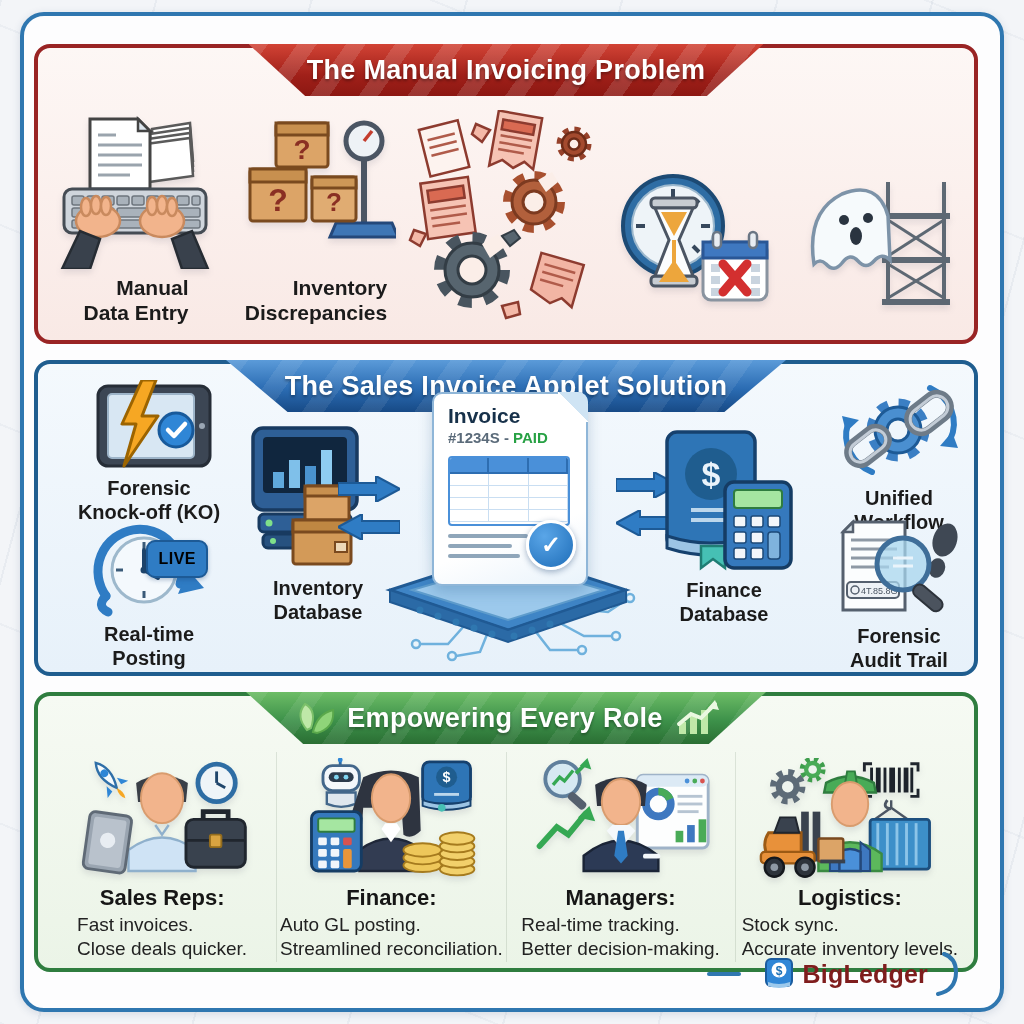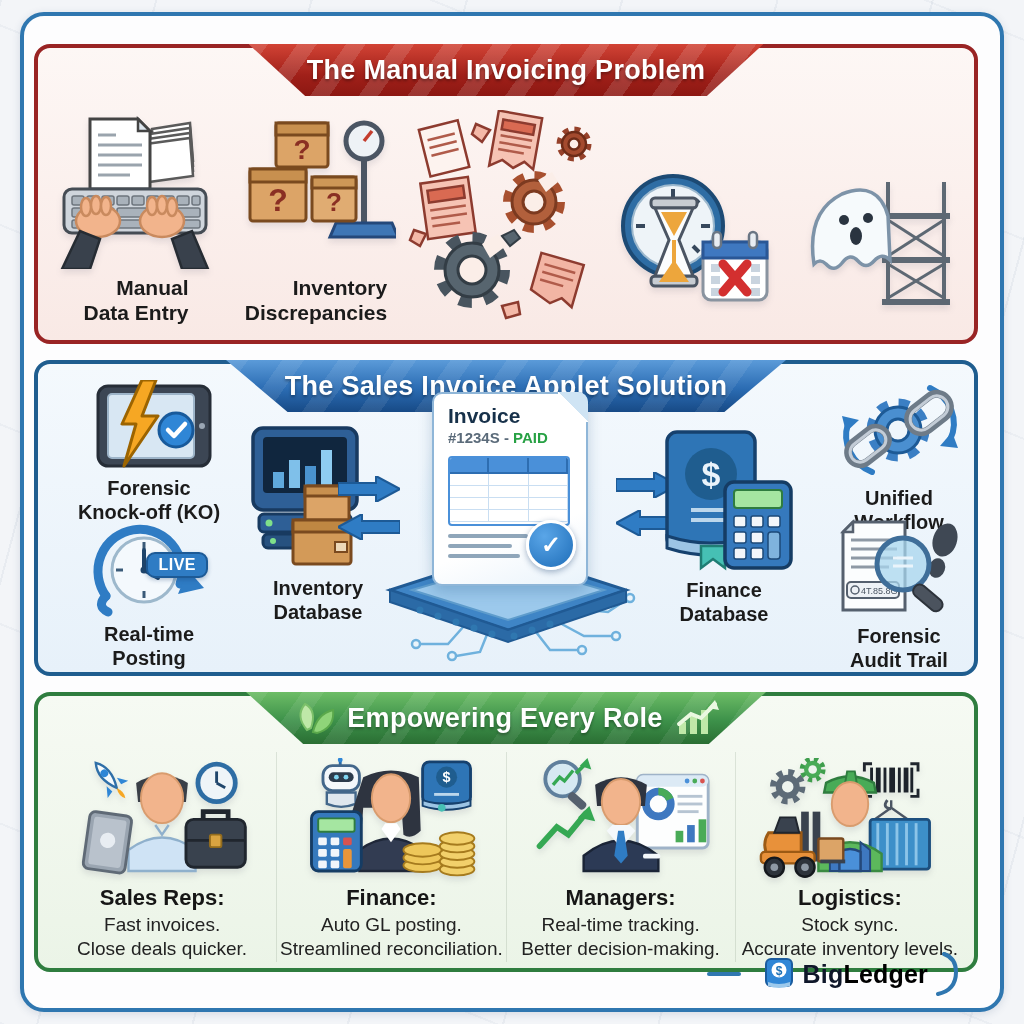--- a/index.html
+++ b/index.html
@@ -43,21 +43,21 @@
   .lbl-lg{font-size:21px;line-height:1.22;text-align:right;}
   .lbl-md{font-size:20px;line-height:1.2;}
   .prob-row{position:absolute;left:8px;right:8px;top:58px;bottom:6px;display:flex;}
   .prob-item{flex:1;display:flex;flex-direction:column;align-items:center;justify-content:flex-end;gap:6px;padding-bottom:8px;}
   .abs{position:absolute;}
   .sol-item{position:absolute;display:flex;flex-direction:column;align-items:center;gap:4px;}
   .roles-row{position:absolute;left:10px;right:10px;top:56px;bottom:6px;display:flex;}
   .role-col{flex:1;display:flex;flex-direction:column;align-items:center;justify-content:flex-start;padding-top:6px;}
   .role-col + .role-col{border-left:1px solid rgba(90,110,90,.16);}
   .role-title{font-weight:700;font-size:22px;color:#161616;margin-top:4px;}
-  .role-desc{font-size:19px;color:#222;text-align:center;white-space:pre-line;line-height:1.3;margin-top:2px;}
+  .role-desc{font-size:19px;color:#222;text-align:left;white-space:pre-line;line-height:1.3;margin-top:2px;}
   .shadow-ell{filter:drop-shadow(0 4px 3px rgba(60,60,80,.12));}
   .invoice-paper{
     position:absolute;left:46px;top:0;width:152px;height:190px;background:linear-gradient(160deg,#ffffff 70%,#e9f3fb 100%);
     border:2.5px solid #8fb6d8;border-radius:10px;box-shadow:0 6px 14px rgba(40,90,140,.25);
   }
   .invoice-fold{position:absolute;right:-2px;top:-2px;width:30px;height:30px;
     background:linear-gradient(225deg,#cfe4f4 50%,#ffffff 50%);border-radius:0 10px 0 8px;}
   .invoice-title{font-weight:700;font-size:21px;color:#17314a;margin:10px 0 0 14px;}
   .invoice-num{font-size:15px;color:#5b6b7a;margin:1px 0 0 14px;font-weight:700;}
   .invoice-num .paid{color:#27a144;}
@@ -65,25 +65,25 @@
   .invoice-table .thead{height:14px;background:#4a90d9;border-bottom:2px solid #2d6db1;display:flex;}
   .invoice-table .thead span{flex:1;border-right:2px solid #2d6db1;}
   .invoice-table .trow{height:11px;border-bottom:1.5px solid #c9def2;display:flex;}
   .invoice-table .trow span{flex:1;border-right:1.5px solid #c9def2;}
   .invoice-lines{position:absolute;left:14px;top:140px;width:80px;}
   .invoice-lines div{height:4px;background:#8fa6ba;border-radius:2px;margin-bottom:6px;}
   .invoice-check{position:absolute;right:10px;bottom:14px;width:44px;height:44px;border-radius:50%;
     background:radial-gradient(circle at 35% 30%,#5aa6e8,#1e6db8);border:3px solid #fff;box-shadow:0 2px 6px rgba(20,60,110,.4);
     display:flex;align-items:center;justify-content:center;color:#fff;font-size:24px;font-weight:700;}
   .live-badge{position:absolute;right:6px;bottom:40px;background:#2f7cc4;border:2.5px solid #1d5a96;border-radius:9px;
-    color:#ffffff;font-weight:700;font-size:16px;padding:2px 10px;letter-spacing:.5px;box-shadow:0 2px 4px rgba(20,60,110,.3);}
+    color:#000000;font-weight:700;font-size:16px;padding:8px 10px;letter-spacing:.5px;box-shadow:0 2px 4px rgba(20,60,110,.3);}
   .footer-logo{position:absolute;right:40px;bottom:12px;display:flex;align-items:center;gap:8px;}
   .brand-text{font-size:25px;font-weight:700;letter-spacing:.2px;}
-  .brand-text .b1{color:#0f172a;}
-  .brand-text .b2{color:#000000;}
+  .brand-text .b1{color:#7f1d1d;}
+  .brand-text .b2{color:#7f1d1d;}
 </style>
 </head>
 <body>
 
 <div class="frame">
 
   <div class="panel panel-problem">
     <div class="banner banner-red">
       <span>The Manual Invoicing Problem</span>
     </div>

